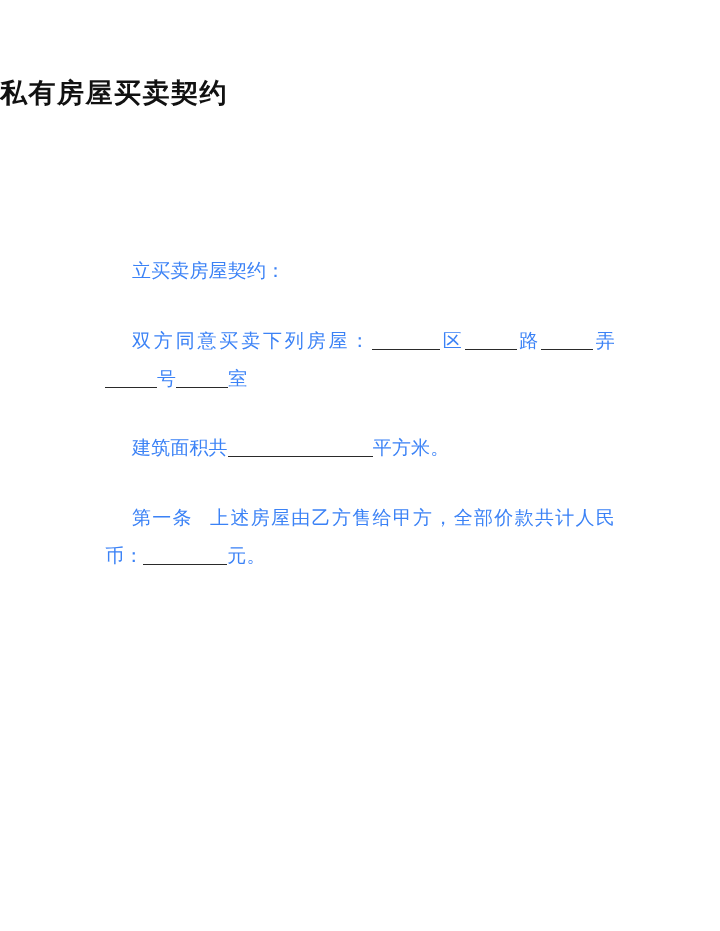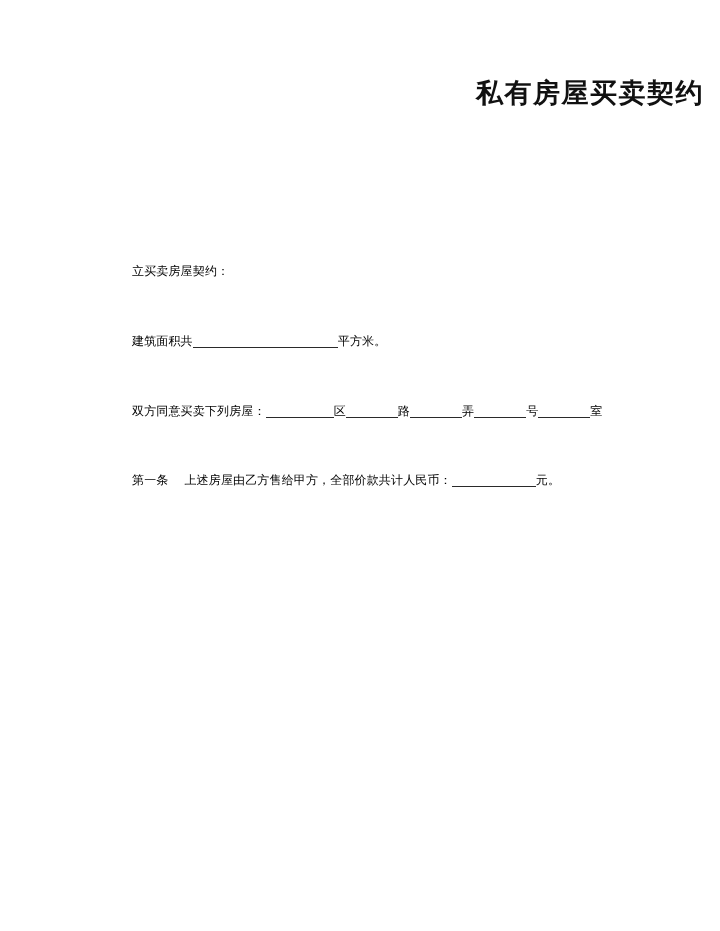--- a/index.html
+++ b/index.html
@@ -23,41 +23,41 @@
     inset: 0;
     background: #ffffff;
   }
 
   
   .doc-title {
     position: absolute;
     top: 76px;
     left: 0;
     width: 704px;
-    text-align: right;
+    text-align: left;
     font-family: Liberation Serif, serif;
     font-weight: 700;
     font-size: 27px;
     line-height: 34px;
     letter-spacing: 1.5px;
     color: #111111;
   }
 
   
   .body-block {
     position: absolute;
     top: 252px;
     left: 105px;
     width: 510px;
   }
 
   .para {
-    font-size: 12px;
+    font-size: 19px;
     line-height: 38px;
-    color: #000000;
+    color: #3b82f6;
     text-align: justify;
     text-justify: inter-character;
     margin: 0 0 31px 0;
     letter-spacing: 0.15px;
     word-break: break-all;
   }
   .para.indent {
     text-indent: 27px;
   }
   .para:last-child {
@@ -103,26 +103,26 @@
 
   <div class="doc-title">私有房屋买卖契约</div>
 
   <div class="body-block">
 
     <p class="para indent gap-a">
       <span>立买卖房屋契约：</span>
     </p>
 
 
+    <p class="para indent gap-c">
+      <span>双方同意买卖下列房屋：</span><span class="blank w-addr1"></span><span>区</span><span class="blank w-addr"></span><span>路</span><span class="blank w-addr"></span><span>弄</span><span class="blank w-addr"></span><span>号</span><span class="blank w-addr-last"></span><span>室</span>
+    </p>
+
     <p class="para indent gap-d">
       <span>建筑面积共</span><span class="blank w-area"></span><span>平方米。</span>
-    </p>
-
-    <p class="para indent gap-c">
-      <span>双方同意买卖下列房屋：</span><span class="blank w-addr1"></span><span>区</span><span class="blank w-addr"></span><span>路</span><span class="blank w-addr"></span><span>弄</span><span class="blank w-addr"></span><span>号</span><span class="blank w-addr-last"></span><span>室</span>
     </p>
 
 
     <p class="para indent gap-f">
       <span>第一条</span><span class="spacer-art"></span><span>上述房屋由乙方售给甲方，全部价款共计人民币：</span><span class="blank w-money"></span><span>元。</span>
     </p>
 
 
   </div>
 </div>

